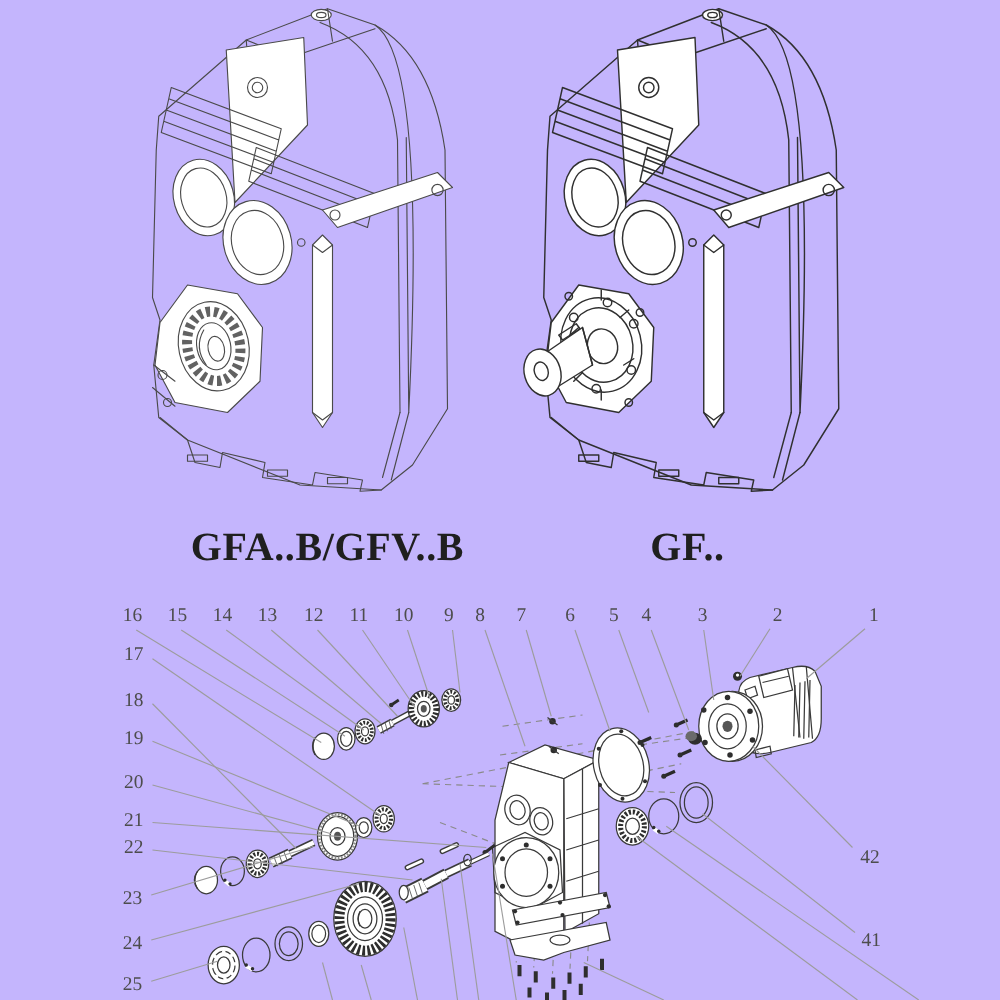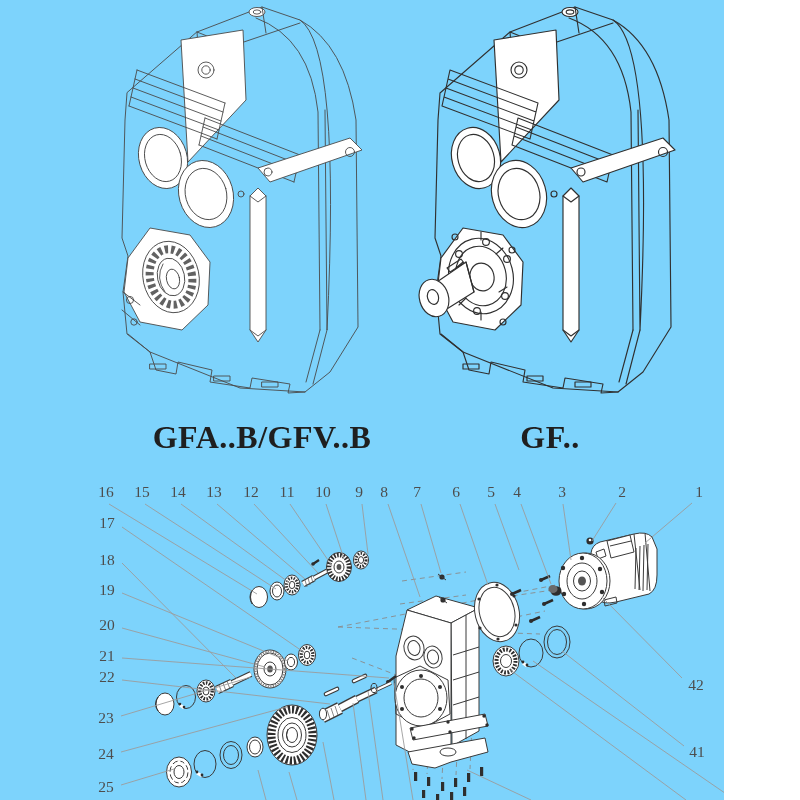--- a/index.html
+++ b/index.html
@@ -1,16 +1,16 @@
 <!DOCTYPE html>
 <html><head>
 <meta charset="utf-8">
 <style>
   html,body{margin:0;padding:0;background:#fff;}
-  #stage{position:relative;width:724px;height:800px;background:#7dd3fc;overflow:hidden;
+  #stage{position:relative;width:800px;height:800px;background:#c4b5fd;overflow:hidden;
          font-family:"Liberation Serif",serif;}
   svg{position:absolute;left:0;top:0;}
   
   .s1{stroke:#4a4a4a;stroke-width:.9;fill:none;stroke-linejoin:round;stroke-linecap:round;}
   .sf{stroke:#4a4a4a;stroke-width:.9;fill:#fff;stroke-linejoin:round;}
   .u2{stroke:#303030;stroke-width:1.15;fill:none;stroke-linejoin:round;stroke-linecap:round;}
   .uf2{stroke:#303030;stroke-width:1.15;fill:#fff;stroke-linejoin:round;}
   .e1{stroke:#3a3a3a;stroke-width:1;fill:none;}
   .ef{stroke:#3a3a3a;stroke-width:1;fill:#fff;}
   .teeth{fill:none;stroke:#2e2e2e;}

